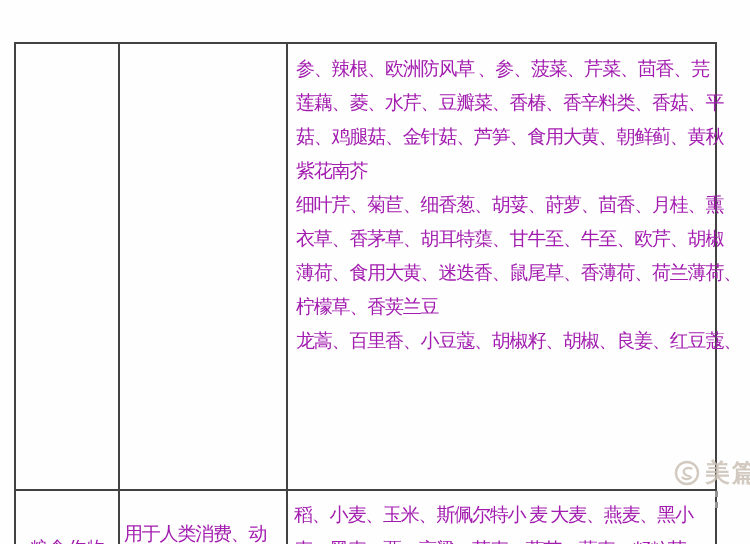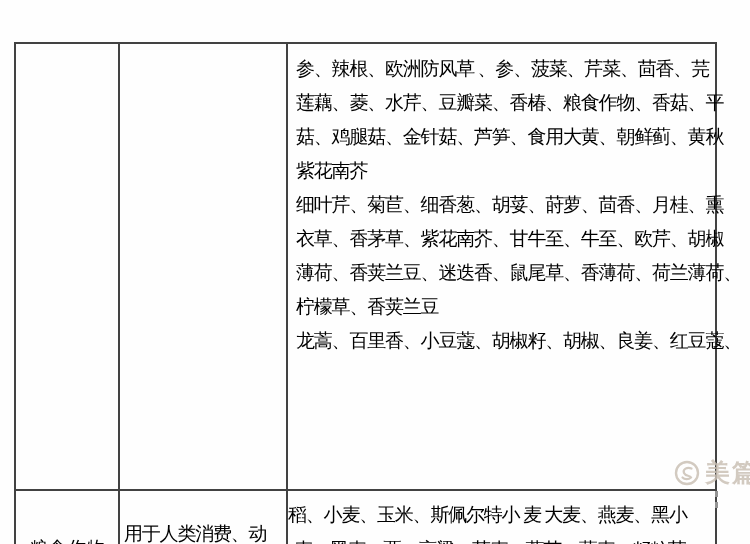--- a/index.html
+++ b/index.html
@@ -27,32 +27,32 @@
     border-right:2px solid #424242;
   }
   .vline{
     position:absolute;top:0;bottom:0;width:2px;
     background:#424242;
   }
   .vline.c1{left:102px;}
   .vline.c2{left:270px;}
   .cell-text{
     position:absolute;
-    color:#000000;
+    color:#a21caf;
     font-size:19px;
     letter-spacing:-1.2px;
     white-space:nowrap;
   }
   .produce-block{
     left:280px;top:8px;width:424px;
     line-height:34px;
   }
   .produce-block .line{height:34px;}
   .lower-col2{left:108px;top:30px;}
-  .lower-col3-l1{left:272px;top:11px;}
+  .lower-col3-l1{left:278px;top:11px;}
   .lower-col3-l2{left:278px;top:46px;}
   .lower-col1{left:14px;top:45px;font-size:18px;letter-spacing:1px;}
   .junction-dashes{
     position:absolute;
     left:715px;top:491px;height:17px;width:0;
     border-left:3px dashed #949494;
   }
   .watermark{
     position:absolute;
     left:674px;top:456px;
@@ -76,26 +76,26 @@
 
   <div class="doc-table table-upper">
     <div class="vline c1"></div>
     <div class="vline c2"></div>
 
     <div class="cell-text" style="left:10px;top:8px;"></div>
     <div class="cell-text" style="left:112px;top:8px;"></div>
 
     <div class="cell-text produce-block">
       <div class="line">参、辣根、欧洲防风草 、参、菠菜、芹菜、茴香、芫</div>
-      <div class="line">莲藕、菱、水芹、豆瓣菜、香椿、粮食作物、香菇、平</div>
+      <div class="line">莲藕、菱、水芹、豆瓣菜、香椿、香辛料类、香菇、平</div>
       <div class="line">菇、鸡腿菇、金针菇、芦笋、食用大黄、朝鲜蓟、黄秋</div>
       <div class="line">紫花南芥</div>
       <div class="line">细叶芹、菊苣、细香葱、胡荽、莳萝、茴香、月桂、熏</div>
-      <div class="line">衣草、香茅草、紫花南芥、甘牛至、牛至、欧芹、胡椒</div>
-      <div class="line">薄荷、香荚兰豆、迷迭香、鼠尾草、香薄荷、荷兰薄荷、</div>
+      <div class="line">衣草、香茅草、胡耳特蕖、甘牛至、牛至、欧芹、胡椒</div>
+      <div class="line">薄荷、食用大黄、迷迭香、鼠尾草、香薄荷、荷兰薄荷、</div>
       <div class="line">柠檬草、香荚兰豆</div>
       <div class="line">龙蒿、百里香、小豆蔻、胡椒籽、胡椒、良姜、红豆蔻、</div>
     </div>
   </div>
 
   <div class="doc-table table-lower">
     <div class="vline c1"></div>
     <div class="vline c2"></div>
 
     <div class="cell-text lower-col1">粮食作物</div>

